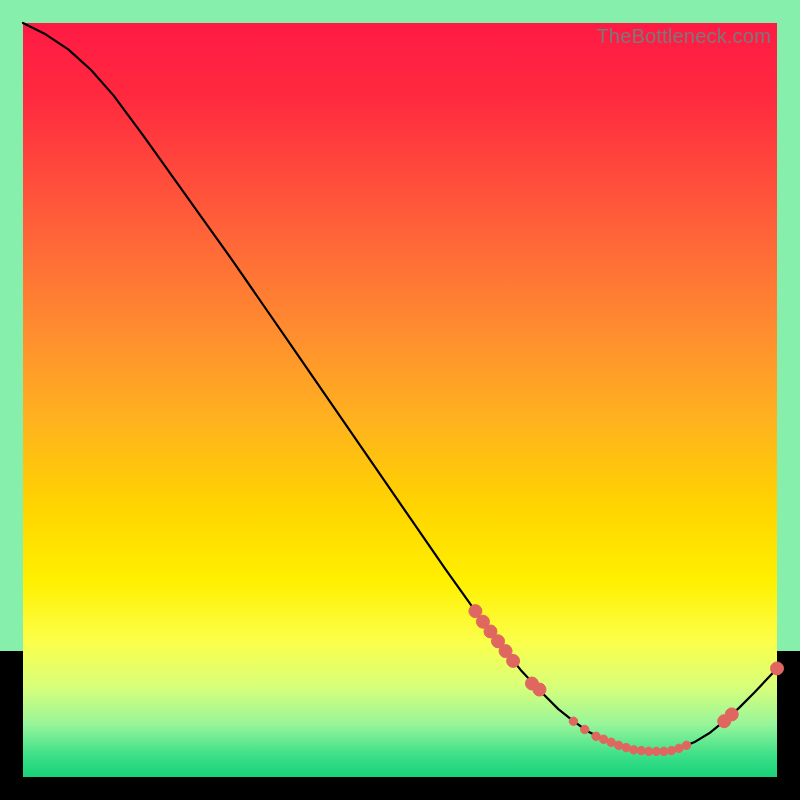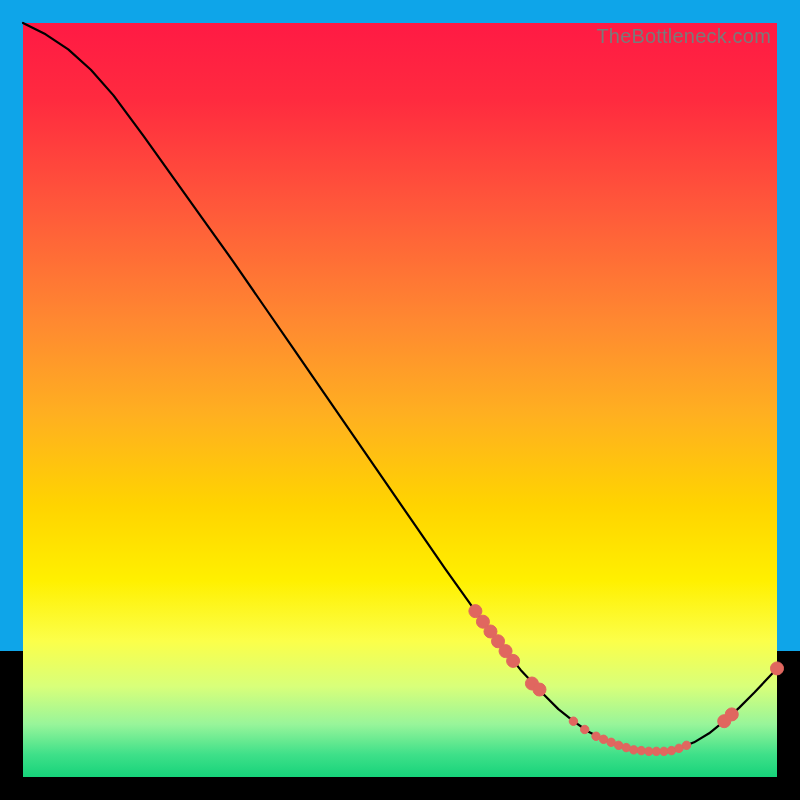--- a/index.html
+++ b/index.html
@@ -8,21 +8,21 @@
     width: 800px;
     height: 800px;
     background: #000;
     overflow: hidden;
     font-family: Arial, Helvetica, sans-serif;
   }
   .frame {
     position: relative;
     width: 800px;
     height: 651px;
-    background: #0ea5e9;
+    background: #86efac;
   }
   .plot {
     position: absolute;
     left: 23px;
     top: 23px;
     width: 754px;
     height: 754px;
     
     background: linear-gradient(to bottom,
       #ff1a44 0%,

